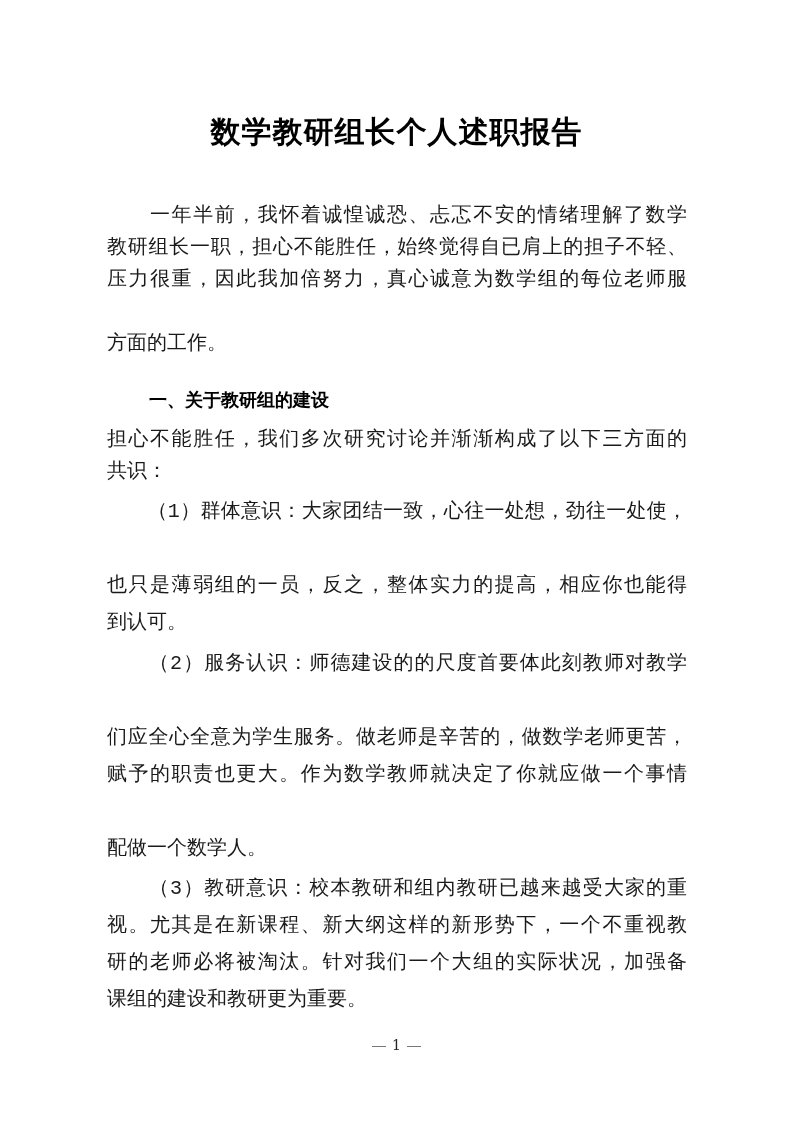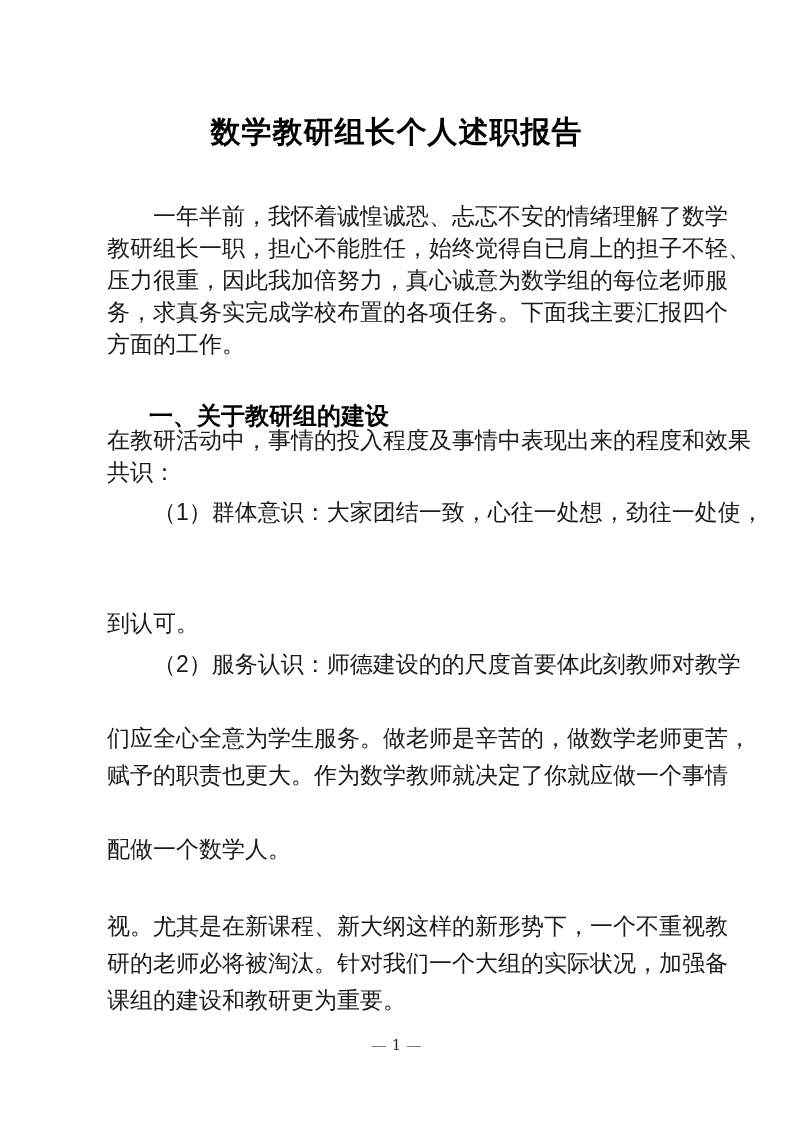--- a/index.html
+++ b/index.html
@@ -5,60 +5,61 @@
     html, body { margin: 0; padding: 0; background: #ffffff; }
     body { width: 793px; height: 1122px; position: relative; overflow: hidden; color: #111; }
     .page { position: absolute; left: 0; top: 0; width: 793px; height: 1122px; background: #fff; border-radius: 20px; }
     .title {
       position: absolute; left: 0; top: 112px; width: 793px; text-align: center;
       font-family: "DejaVu Sans", sans-serif; font-weight: bold; font-size: 30px;
       letter-spacing: 1px; color: #000; line-height: 40px;
     }
     .line {
       position: absolute; left: 107px; width: 580px; height: 32px;
-      font-family: Liberation Sans, sans-serif; font-size: 23px; line-height: 32px;
+      font-family: Liberation Mono, monospace; font-size: 20px; line-height: 32px;
       color: #1a1a1a; white-space: nowrap; text-align: justify; text-align-last: justify;
     }
     .line.last { text-align-last: left; }
     .heading {
       position: absolute; left: 149px; height: 32px;
-      font-family: "DejaVu Sans", sans-serif; font-weight: bold; font-size: 24px;
-      line-height: 32px; color: #000; white-space: nowrap; margin-top: 16px;
+      font-family: "DejaVu Sans", sans-serif; font-weight: bold; font-size: 18px;
+      line-height: 32px; color: #000; white-space: nowrap;
     }
     .footer {
       position: absolute; left: 0; top: 1035px; width: 793px; text-align: center;
       font-family: "DejaVu Serif", serif; font-size: 14px; color: #222; line-height: 20px;
     }
     .footer .dash { display: inline-block; width: 14px; height: 1px; background: #777; vertical-align: middle; margin: 0 6px; }
   </style>
 </head>
 <body>
 
 <div class="page">
   <div class="title">数学教研组长个人述职报告</div>
 
   <div class="line" style="top:200px">　　一年半前，我怀着诚惶诚恐、忐忑不安的情绪理解了数学</div>
   <div class="line" style="top:232px">教研组长一职，担心不能胜任，始终觉得自已肩上的担子不轻、</div>
   <div class="line" style="top:264px">压力很重，因此我加倍努力，真心诚意为数学组的每位老师服</div>
-  <div class="line" style="top:296px">务，求真务实完成学校布置的各项任务。下面我主要汇报四个</div>
   <div class="line last" style="top:328px">方面的工作。</div>
 
   <div class="heading" style="top:384px">一、关于教研组的建设</div>
 
-  <div class="line" style="top:424px">在教研活动中，事情的投入程度及事情中表现出来的程度和效果</div>
+  <div class="line" style="top:424px">担心不能胜任，我们多次研究讨论并渐渐构成了以下三方面的</div>
   <div class="line last" style="top:456px">共识：</div>
 
   <div class="line" style="top:496px">　　（1）群体意识：大家团结一致，心往一处想，劲往一处使，</div>
+  <div class="line" style="top:570px">也只是薄弱组的一员，反之，整体实力的提高，相应你也能得</div>
   <div class="line last" style="top:607px">到认可。</div>
 
   <div class="line" style="top:648px">　　（2）服务认识：师德建设的的尺度首要体此刻教师对教学</div>
   <div class="line" style="top:722px">们应全心全意为学生服务。做老师是辛苦的，做数学老师更苦，</div>
   <div class="line" style="top:759px">赋予的职责也更大。作为数学教师就决定了你就应做一个事情</div>
   <div class="line last" style="top:833px">配做一个数学人。</div>
 
+  <div class="line" style="top:873px">　　（3）教研意识：校本教研和组内教研已越来越受大家的重</div>
   <div class="line" style="top:910px">视。尤其是在新课程、新大纲这样的新形势下，一个不重视教</div>
   <div class="line" style="top:947px">研的老师必将被淘汰。针对我们一个大组的实际状况，加强备</div>
   <div class="line last" style="top:984px">课组的建设和教研更为重要。</div>
 
   <div class="footer">
     <span class="dash"></span><span>1</span><span class="dash"></span>
   </div>
 </div>
 
 </body></html>

